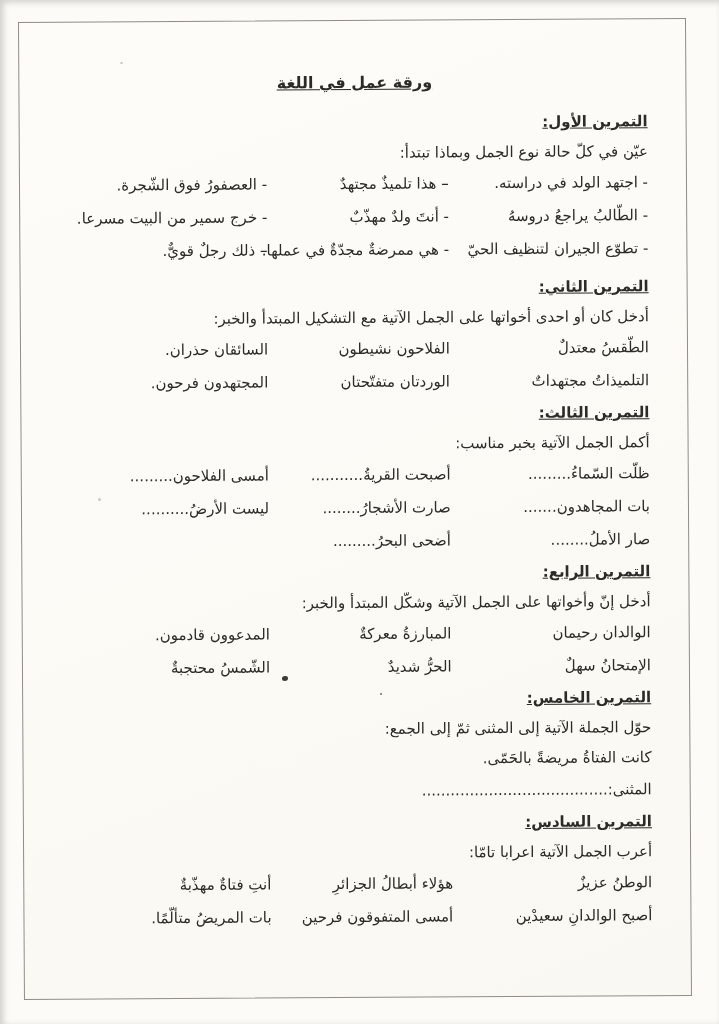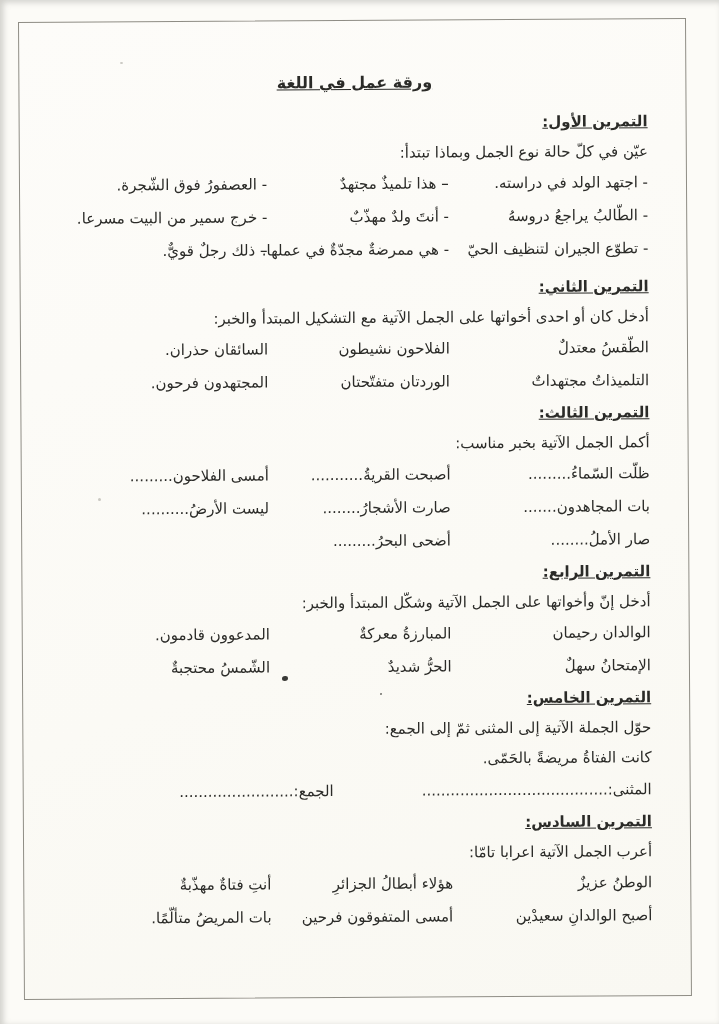--- a/index.html
+++ b/index.html
@@ -154,21 +154,20 @@
         <span class="cell">الشّمسُ محتجبةٌ</span>
       </div>
     </div>
 
     <div class="section">
       <div class="sec-header">التمرين الخامس:</div>
       <div class="sec-instruction">حوّل الجملة الآتية إلى المثنى ثمّ إلى الجمع:</div>
       <div class="sentence-line">كانت الفتاةُ مريضةً بالحَمّى.</div>
       <div class="labels-line">
         <span>المثنى:.......................................</span>
-        <span>الجمع:........................</span>
       </div>
     </div>
 
     <div class="section">
       <div class="sec-header">التمرين السادس:</div>
       <div class="sec-instruction">أعرب الجمل الآتية اعرابا تامّا:</div>
       <div class="grid3">
         <span class="cell">الوطنُ عزيزٌ</span>
         <span class="cell">هؤلاء أبطالُ الجزائرِ</span>
         <span class="cell">أنتِ فتاةٌ مهذّبةٌ</span>

